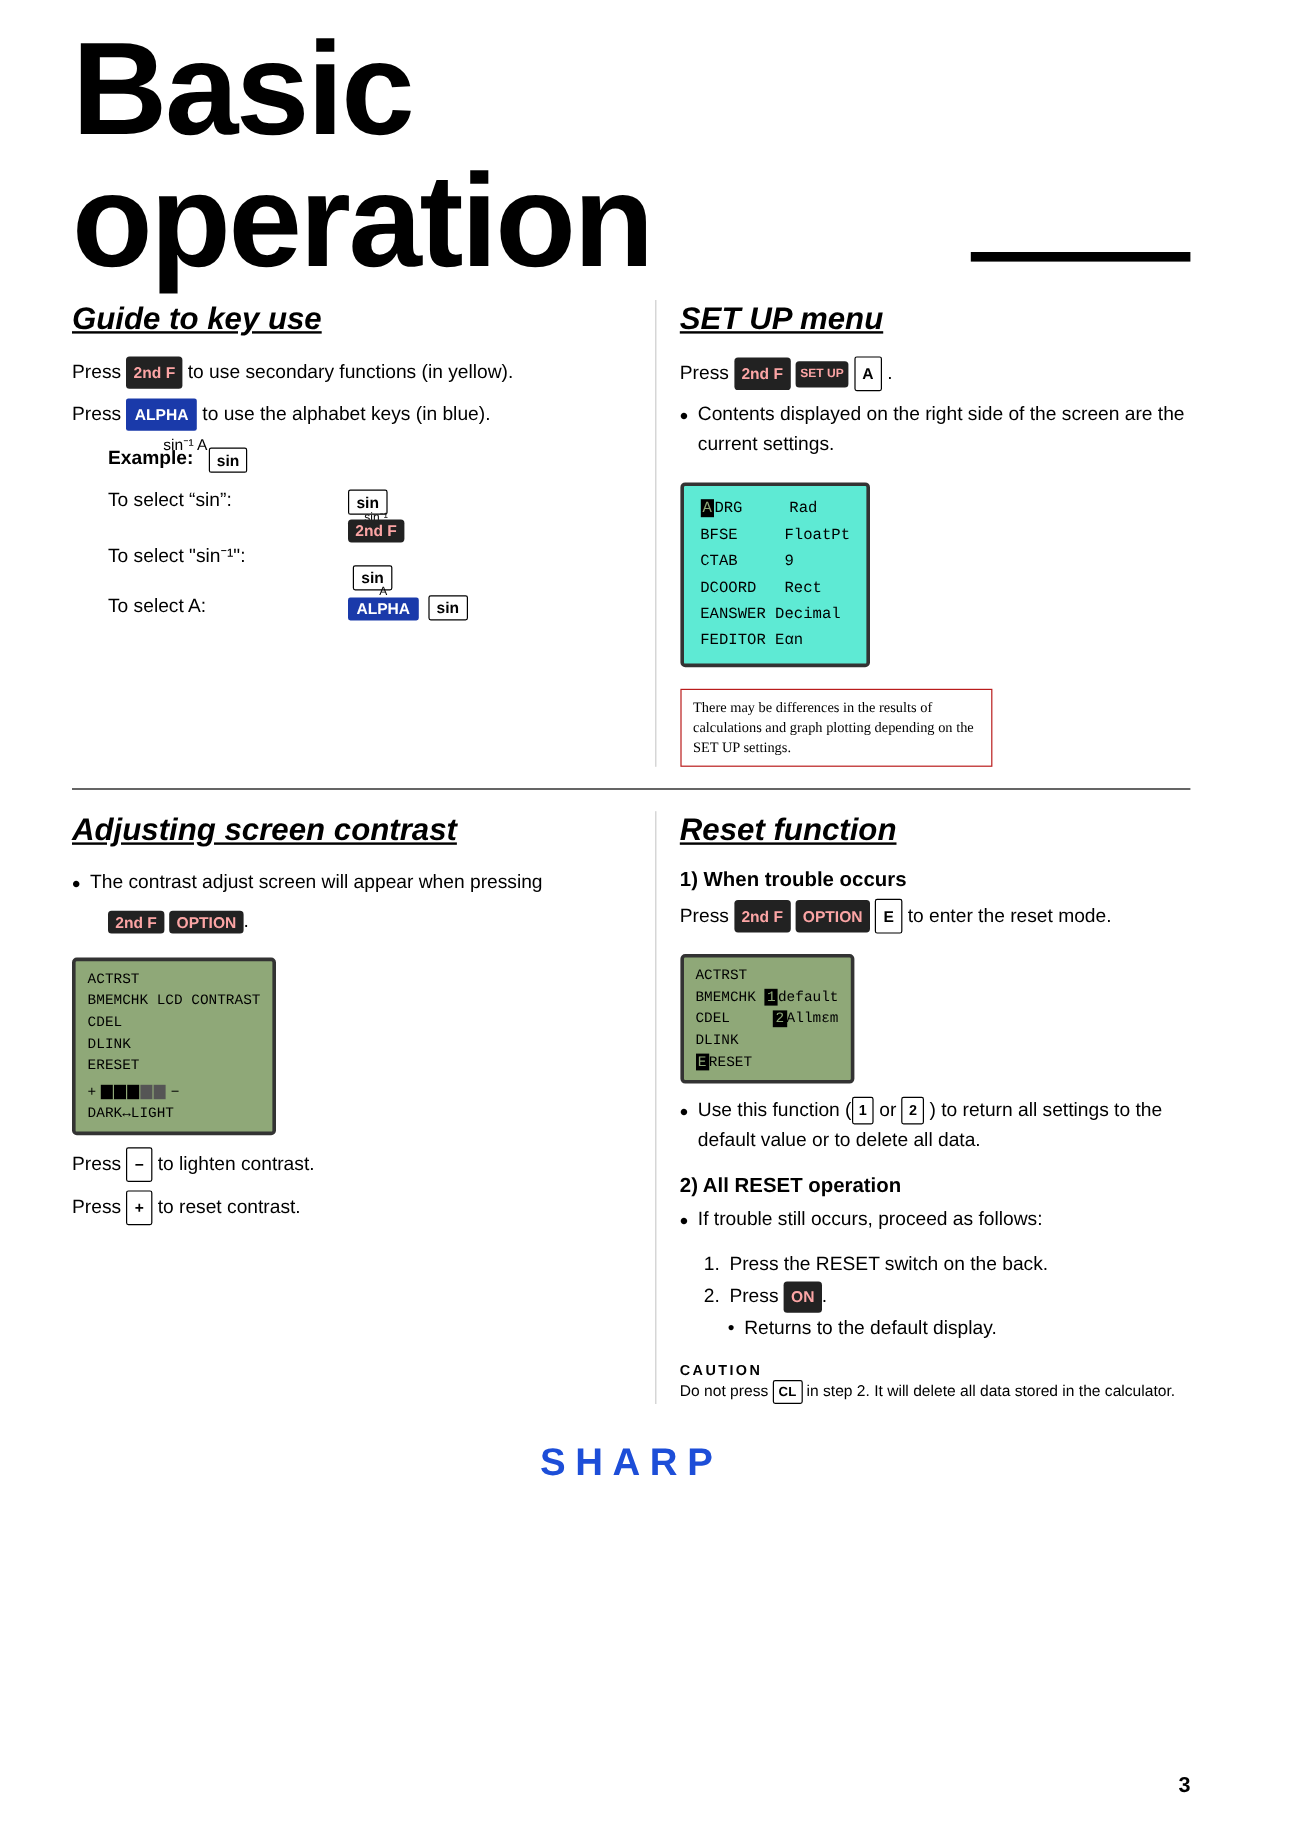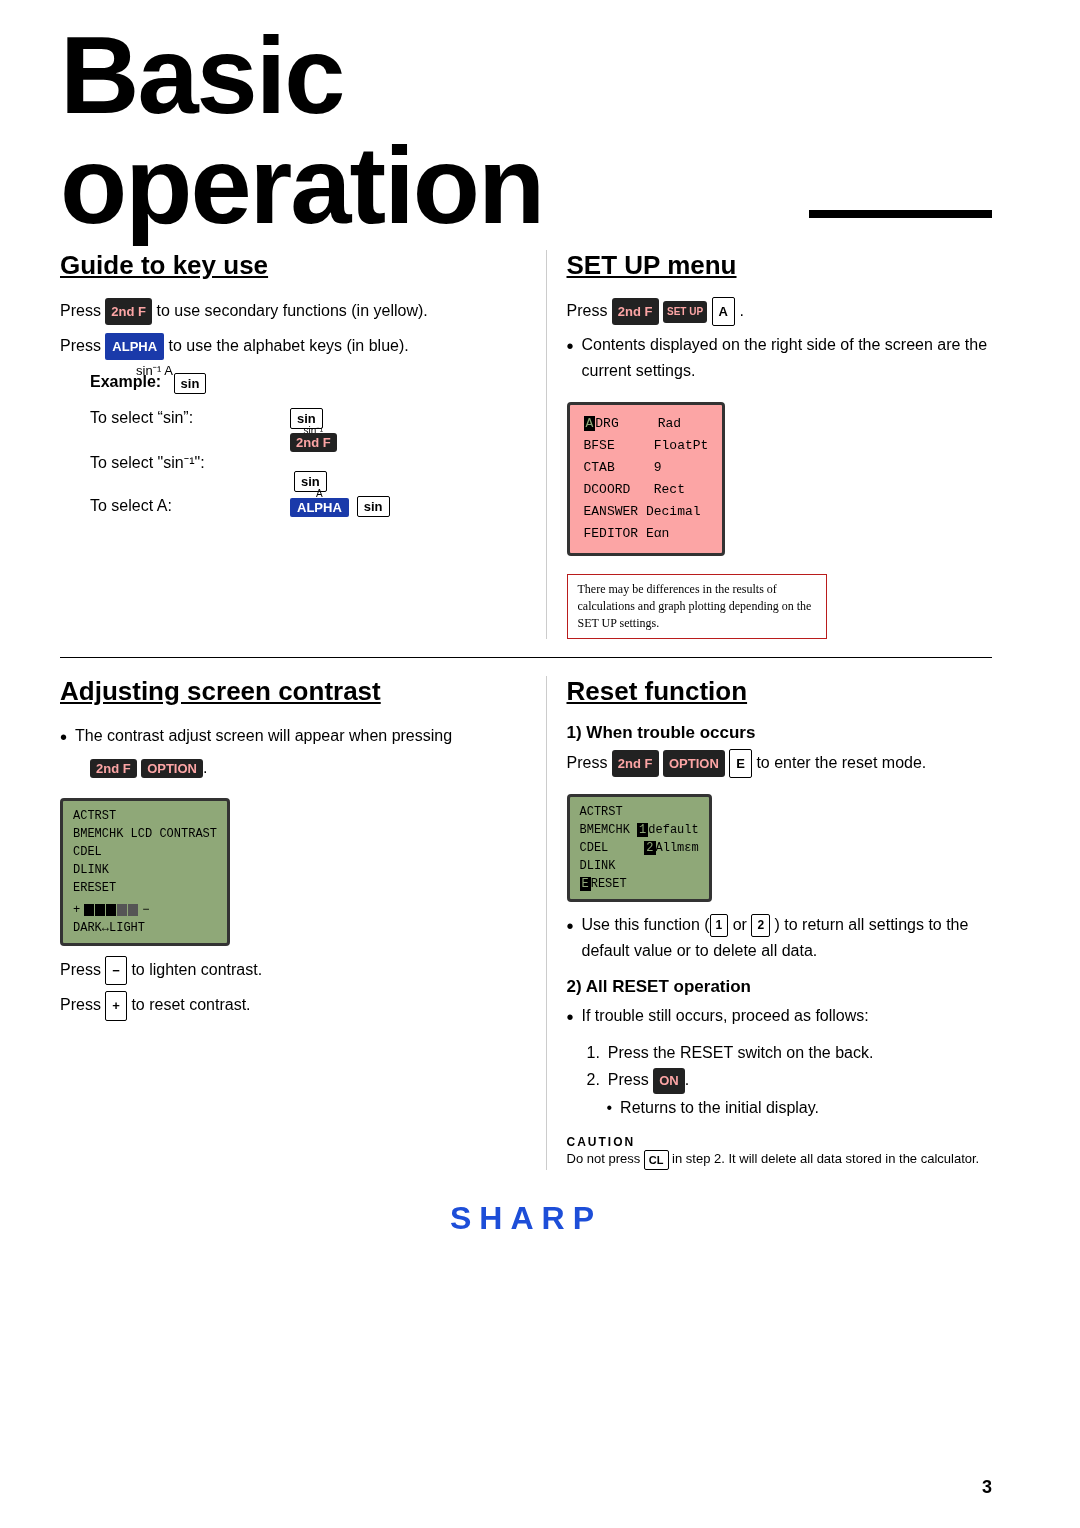--- a/index.html
+++ b/index.html
@@ -63,20 +63,21 @@
     .col-right {
       flex: 1;
       padding-left: 20px;
       border-left: 1px solid #ccc;
     }
 
     
     .section-title {
       font-size: 26px;
       font-weight: bold;
+      font-style: italic;
       text-decoration: underline;
       margin-bottom: 16px;
       font-family: Arial, sans-serif;
     }
 
     
     .key-btn {
       display: inline-block;
       background: #222;
       color: #fca5a5;
@@ -127,21 +128,21 @@
       font-size: 16px;
     }
     .lcd-highlight {
       background: #000;
       color: #8fa878;
       padding: 0 2px;
     }
 
     
     .setup-lcd {
-      background: #fca5a5;
+      background: #5eead4;
       border: 3px solid #333;
       border-radius: 4px;
       padding: 8px 14px;
       font-family: 'Courier New', monospace;
       font-size: 13px;
       color: #000;
       display: inline-block;
       margin: 10px 0;
       line-height: 1.7;
     }
@@ -444,21 +445,21 @@
         <div class="numbered-item">
           <span>1.</span>
           <span>Press the RESET switch on the back.</span>
         </div>
         <div class="numbered-item">
           <span>2.</span>
           <span>Press <span class="key-btn">ON</span>.</span>
         </div>
         <div class="numbered-item" style="margin-left:20px;">
           <span>•</span>
-          <span>Returns to the initial display.</span>
+          <span>Returns to the default display.</span>
         </div>
       </div>
 
       <div class="caution-block">
         <div class="caution-title">CAUTION</div>
         <div class="caution-text">
           Do not press <span class="key-btn-outline" style="font-size:11px;padding:1px 4px;">CL</span> in step 2. It will delete all data stored in the calculator.
         </div>
       </div>
     </div>

